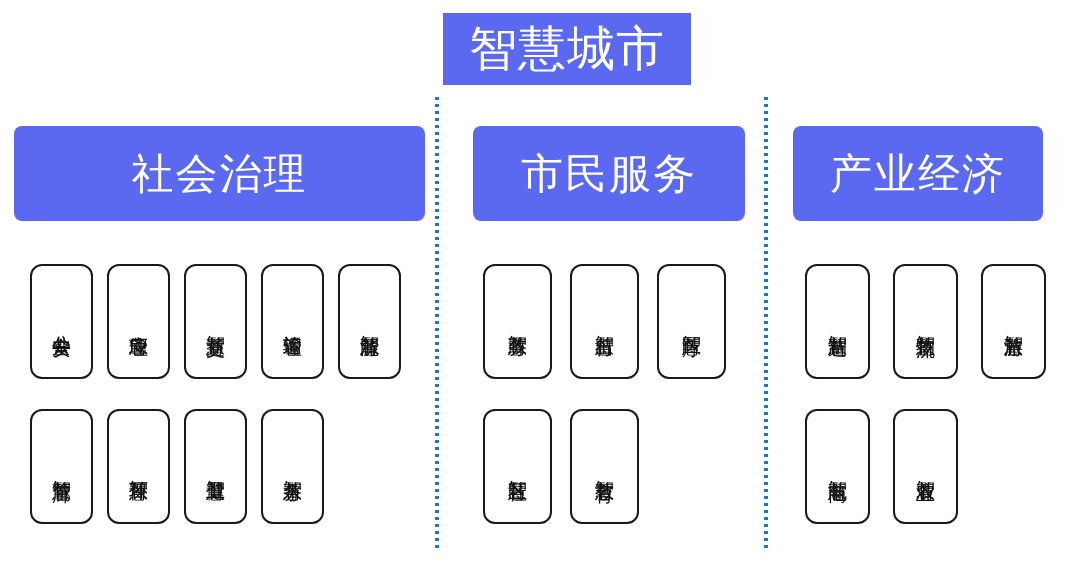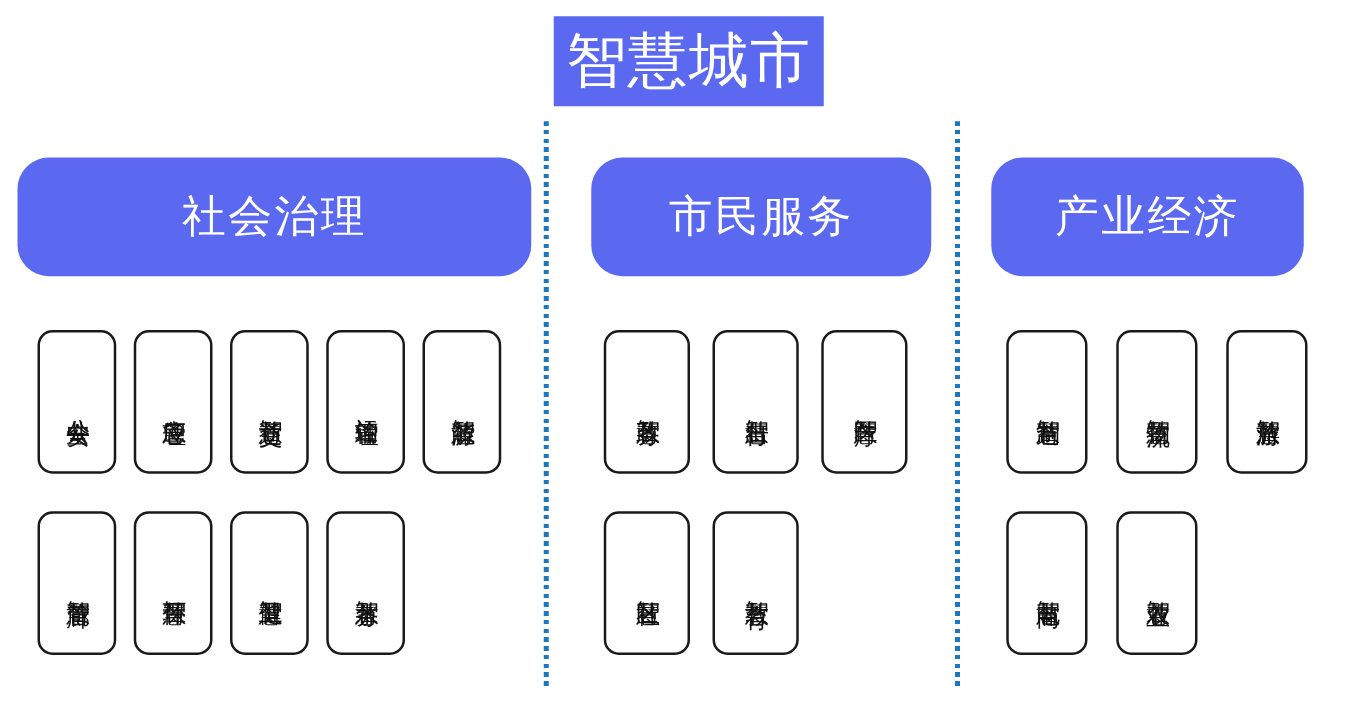--- a/index.html
+++ b/index.html
@@ -15,21 +15,21 @@
   }
   .canvas {
     position:relative;
     width:1080px; height:582px;
     background:#ffffff;
     overflow:hidden;
   }
   .title-box {
     position:absolute;
     left:443px; top:13px;
-    width:216px; height:72px;
+    width:248px; height:72px;
     background:var(--primary);
     color:#ffffff;
     font-size:48px;
     display:flex; align-items:center; justify-content:center;
     letter-spacing:1px;
   }
   .divider {
     position:absolute;
     top:97px; height:453px; width:4px;
     background-image:repeating-linear-gradient(
@@ -39,23 +39,23 @@
   }
   .divider-1 { left:435px; }
   .divider-2 { left:764px; }
   .col { position:absolute; top:126px; }
   .col1 { left:14px;  width:411px; }
   .col2 { left:473px; width:272px; }
   .col3 { left:793px; width:250px; }
   .section-header {
     width:100%; height:95px;
     background:var(--primary);
-    border-radius:25px;
+    border-radius:8px;
     color:#ffffff;
-    font-size:35px;
+    font-size:42px;
     display:flex; align-items:center; justify-content:center;
     letter-spacing:2px;
   }
   .row { display:flex; }
   .row-1 { margin-top:43px; }
   .row-2 { margin-top:30px; }
   .col1 .row { padding-left:16px; gap:14px; }
   .col2 .row { padding-left:10px; gap:18px; }
   .col3 .row { padding-left:12px; gap:23px; }
   .node-card {

